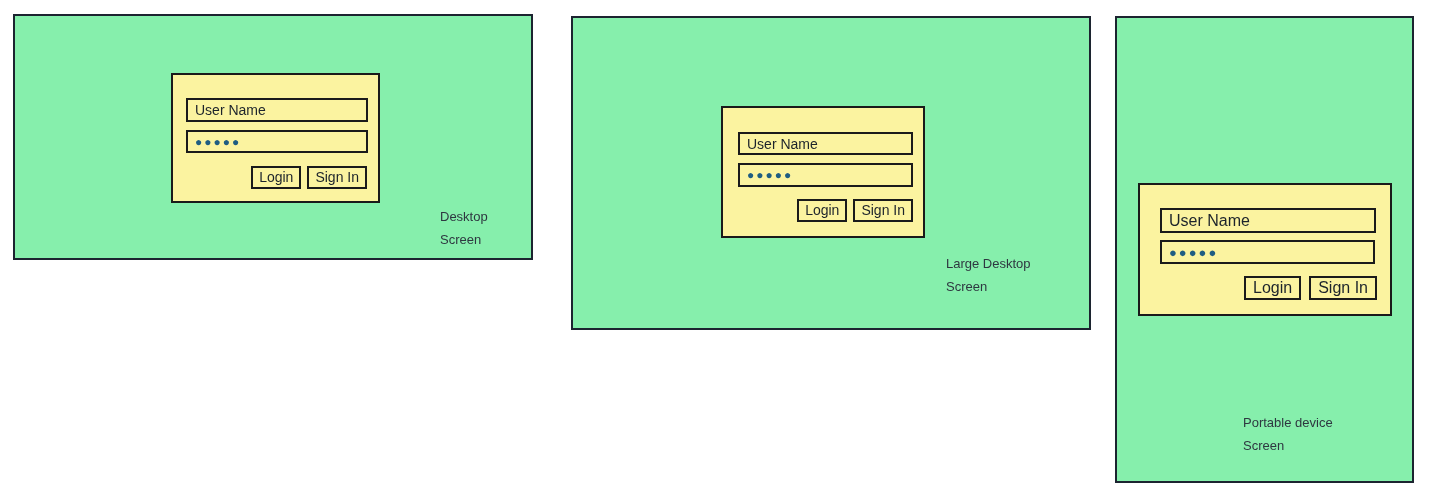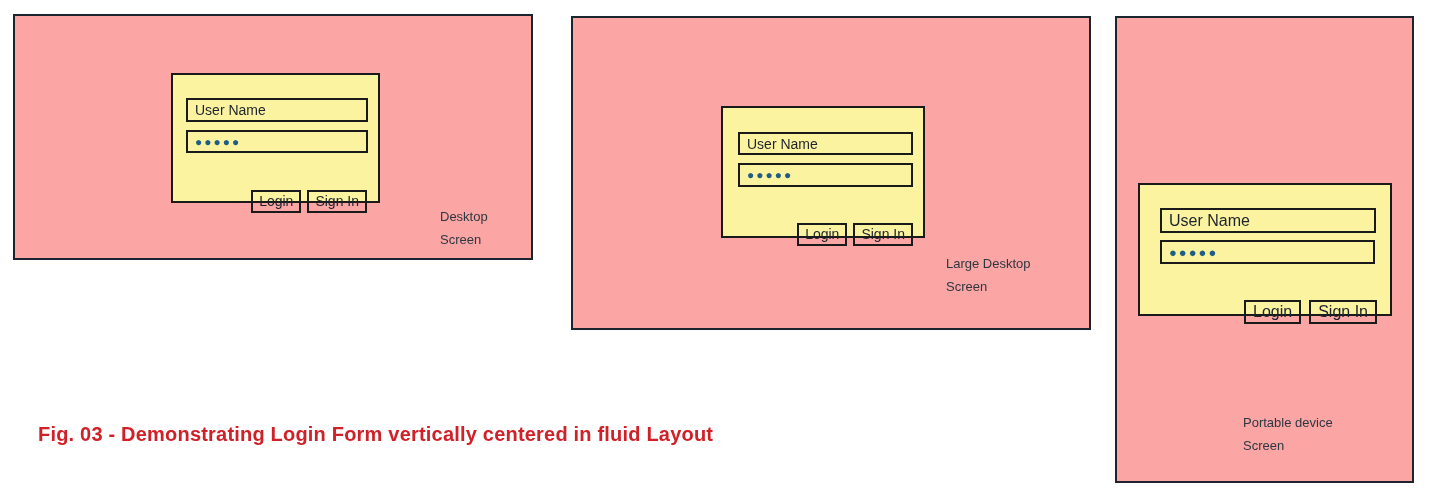--- a/index.html
+++ b/index.html
@@ -10,21 +10,21 @@
     position: relative;
     width: 1429px;
     height: 501px;
     background: #ffffff;
     overflow: hidden;
   }
 
   
   .panel {
     position: absolute;
-    background: #fca5a5;
+    background: #86efac;
     border: 2px solid #1c2430;
   }
   .panel-desktop        { left: 13px;   top: 14px; width: 520px; height: 246px; }
   .panel-large-desktop  { left: 571px;  top: 16px; width: 520px; height: 314px; }
   .panel-portable       { left: 1115px; top: 16px; width: 299px; height: 467px; }
 
   .panel-label {
     position: absolute;
     color: #2e3740;
     font-size: 13px;
@@ -85,21 +85,20 @@
     background: transparent;
     border: 2px solid #1a1a1a;
     border-radius: 0;
     font-family: "Liberation Sans", sans-serif;
     font-size: 14px;
     color: #1c232b;
     height: 23px;
     line-height: 19px;
     padding: 0 6px;
     cursor: pointer;
-    margin-top: 24px;
   }
   .panel-portable .form-button { font-size: 16px; height: 24px; line-height: 20px; padding: 0 7px; }
 
   
   .figure-caption {
     position: absolute;
     left: 38px;
     top: 423px;
     color: #cf2127;
     font-size: 20px;
@@ -144,15 +143,14 @@
       <input type="text" class="text-input password-input" value="●●●●●" style="">
       <div class="button-row">
         <button class="form-button">Login</button>
         <button class="form-button">Sign In</button>
       </div>
     </div>
     <div class="panel-label">Portable device
 Screen</div>
   </section>
 
-  <div class="figure-caption">Fig. 03 - Demonstrating Login Form vertically centered in fluid Layout</div>
 
 </div>
 
 </body></html>

